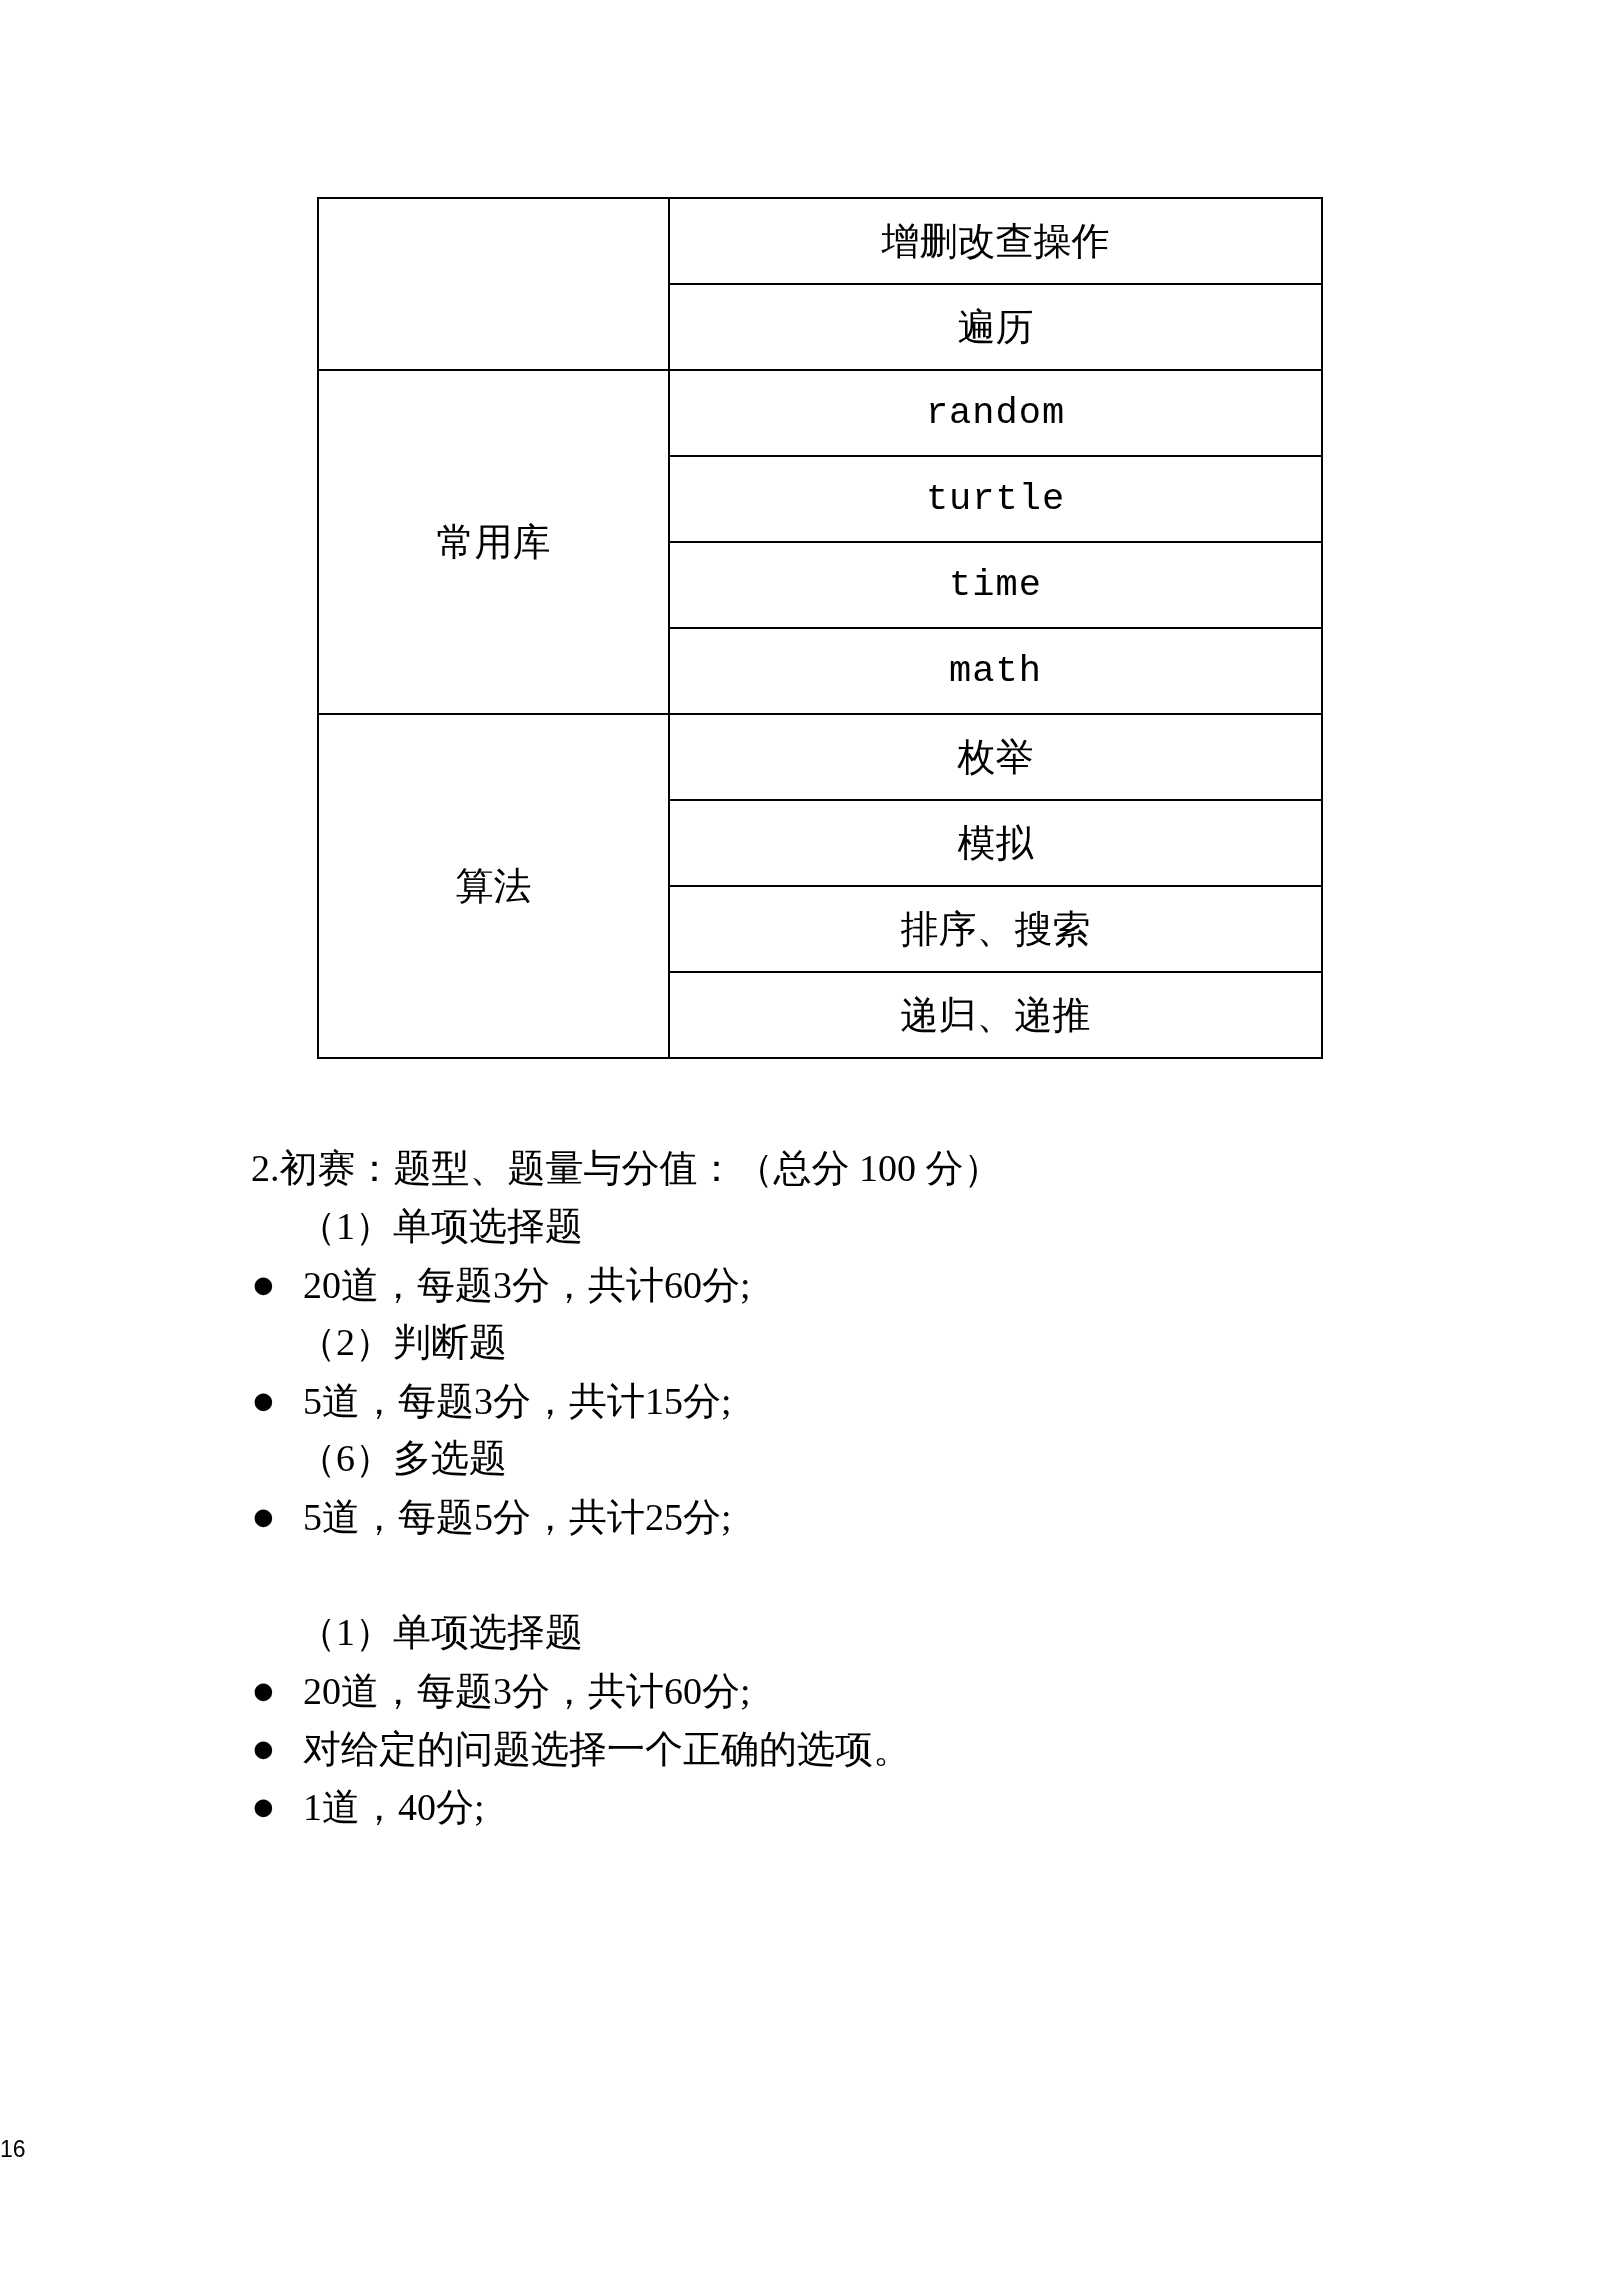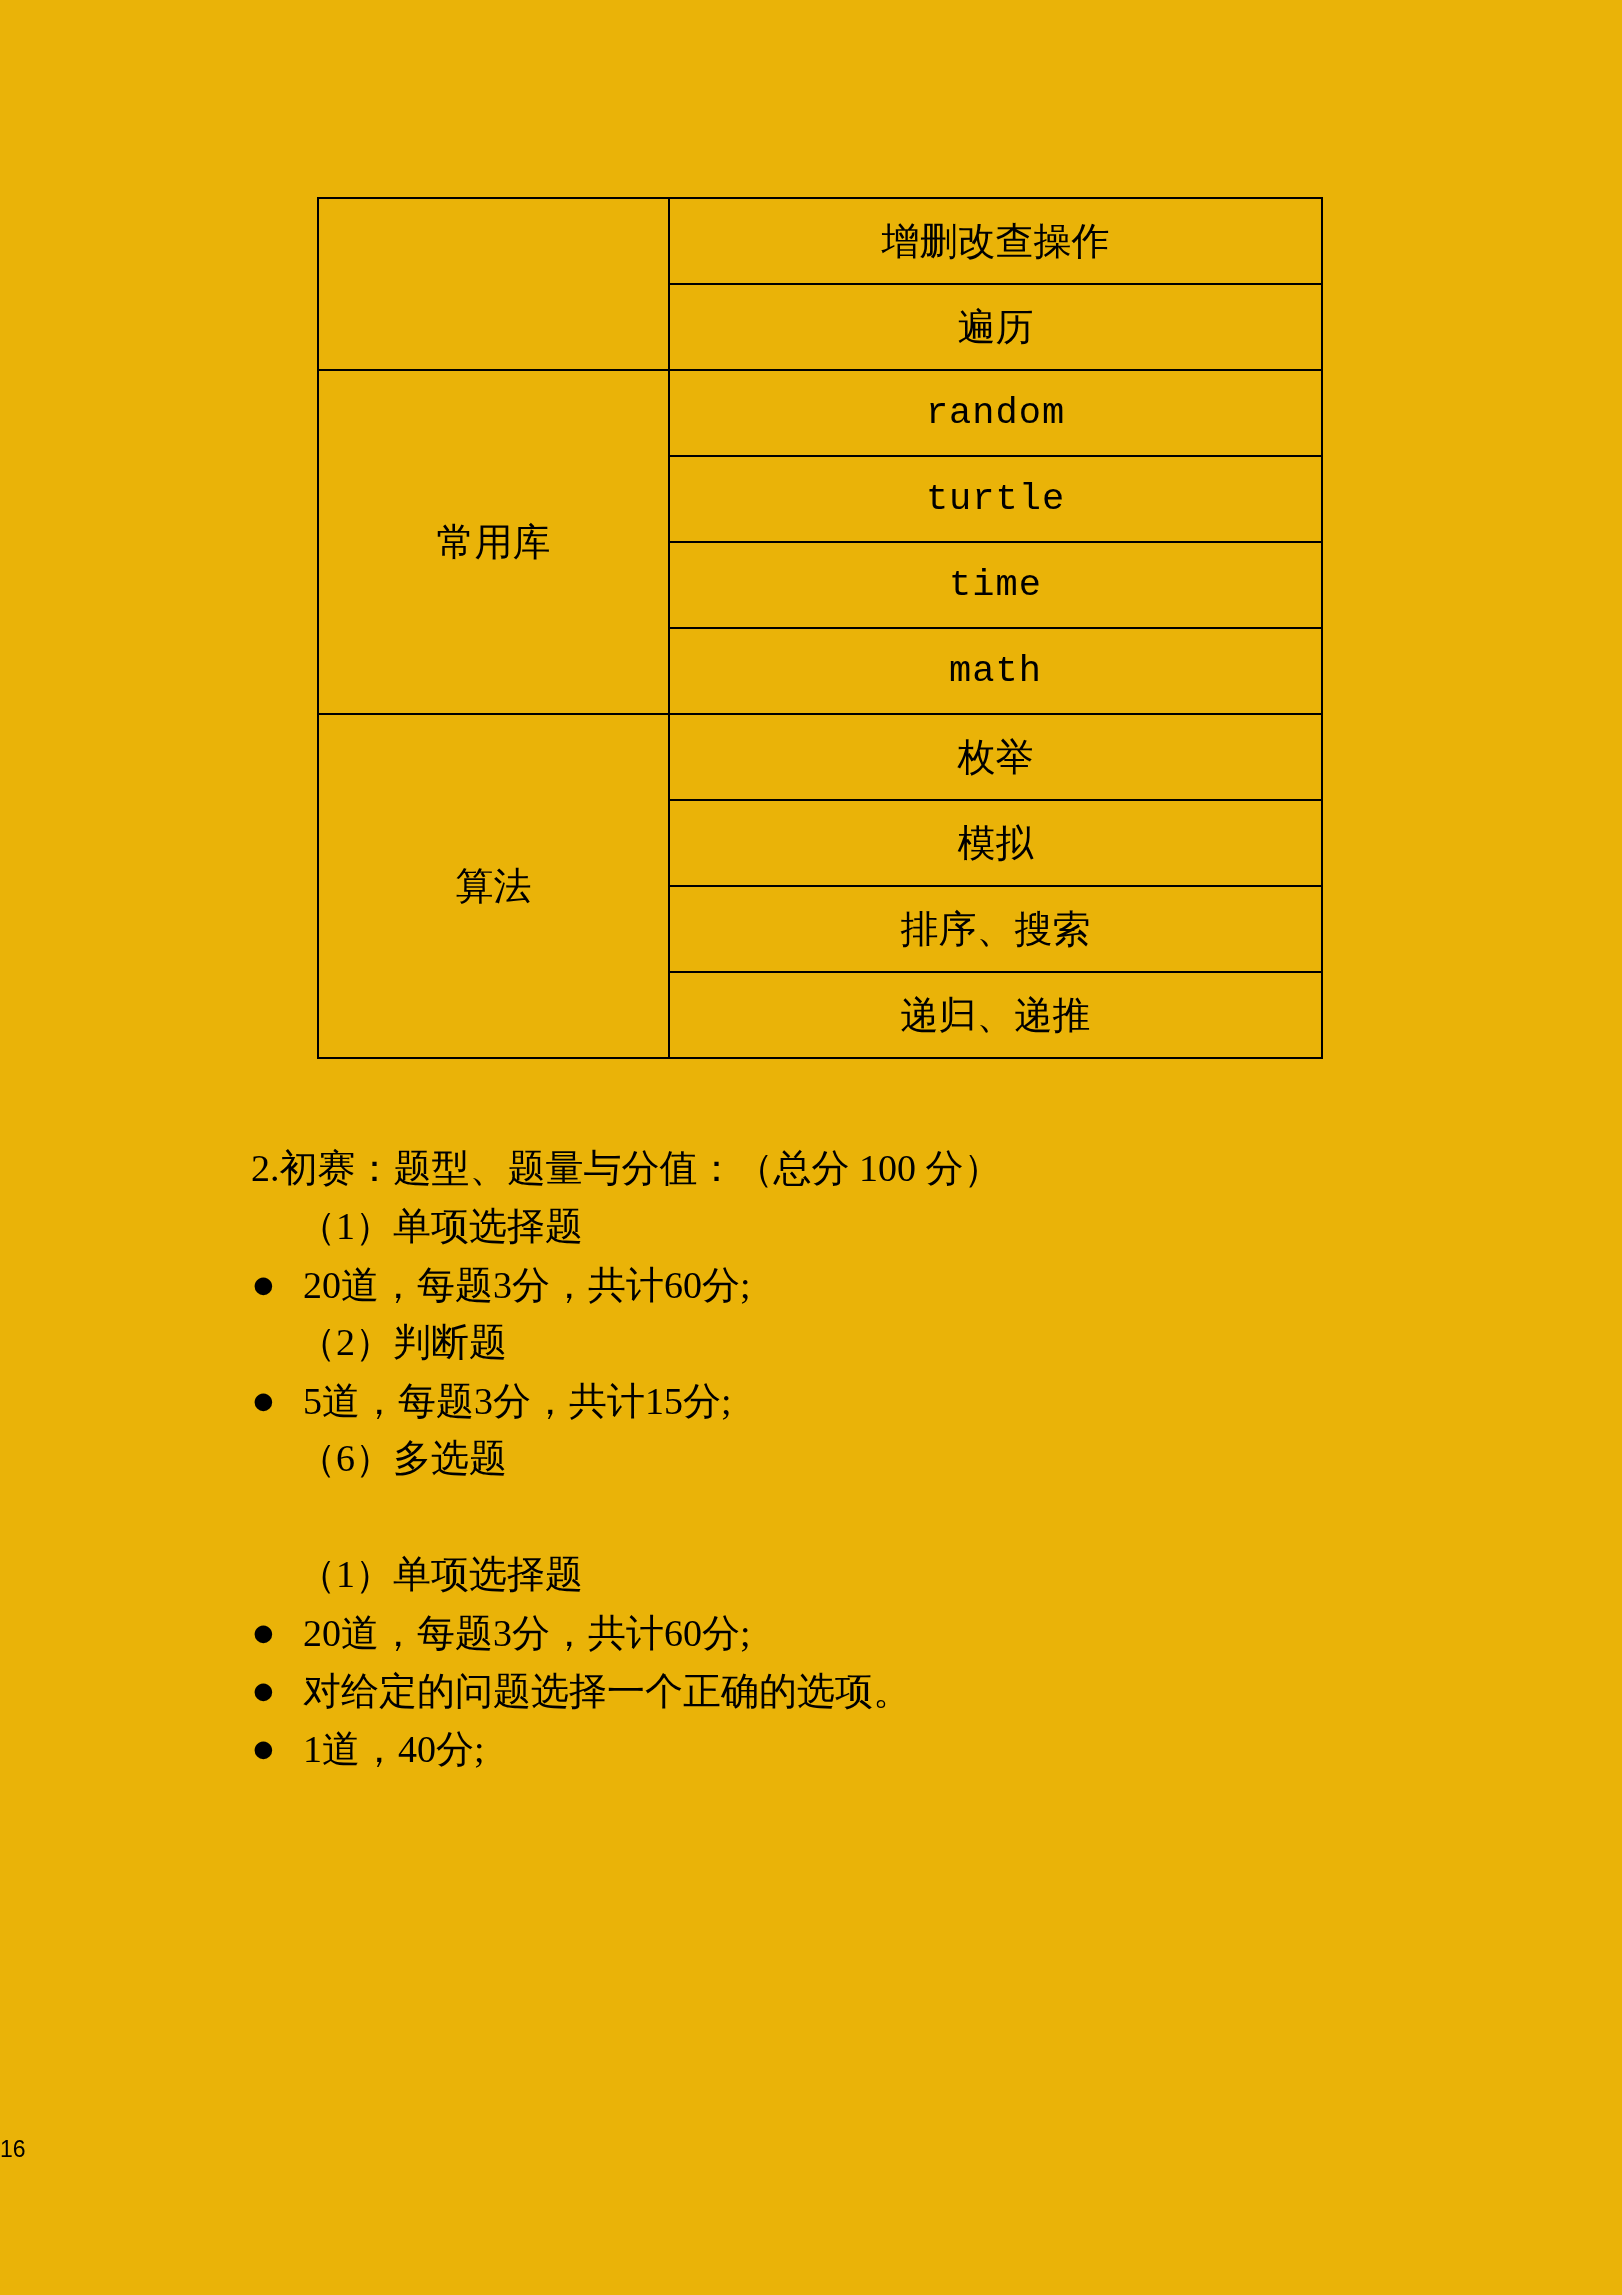--- a/index.html
+++ b/index.html
@@ -1,19 +1,19 @@
 <!DOCTYPE html>
 <html style="font-size:8.2px"><head>
 <meta charset="utf-8">
 <style>
   html,body { margin:0; padding:0; background:#888; }
   .page {
     position:relative;
     width:1623px; height:2295px;
-    background:#eab308;
+    background:#ffffff;
     color:#000000;
     font-family:"Liberation Serif","DejaVu Serif",serif;
     overflow:hidden;
   }
 
   
   .syllabus-table {
     position:absolute; left:317px; top:197px;
     width:1004px;
     border-collapse:collapse; table-layout:fixed;
@@ -98,20 +98,21 @@
     </tbody>
   </table>
 
   <div class="textblock">
     <div class="line heading">2.初赛：题型、题量与分值：（总分 100 分）</div>
     <div class="line paren">（1）单项选择题</div>
     <div class="line bullet"><span class="bullet-glyph">●</span><span>20道，每题3分，共计60分;</span></div>
     <div class="line paren">（2）判断题</div>
     <div class="line bullet"><span class="bullet-glyph">●</span><span>5道，每题3分，共计15分;</span></div>
     <div class="line paren">（6）多选题</div>
+    <div class="line bullet"><span class="bullet-glyph">●</span><span>5道，每题5分，共计25分;</span></div>
     <div class="line spacer"></div>
     <div class="line paren">（1）单项选择题</div>
     <div class="line bullet"><span class="bullet-glyph">●</span><span>20道，每题3分，共计60分;</span></div>
     <div class="line bullet"><span class="bullet-glyph">●</span><span>对给定的问题选择一个正确的选项。</span></div>
     <div class="line bullet"><span class="bullet-glyph">●</span><span>1道，40分;</span></div>
   </div>
 
   <div class="page-number">16</div>
 
 </div>

